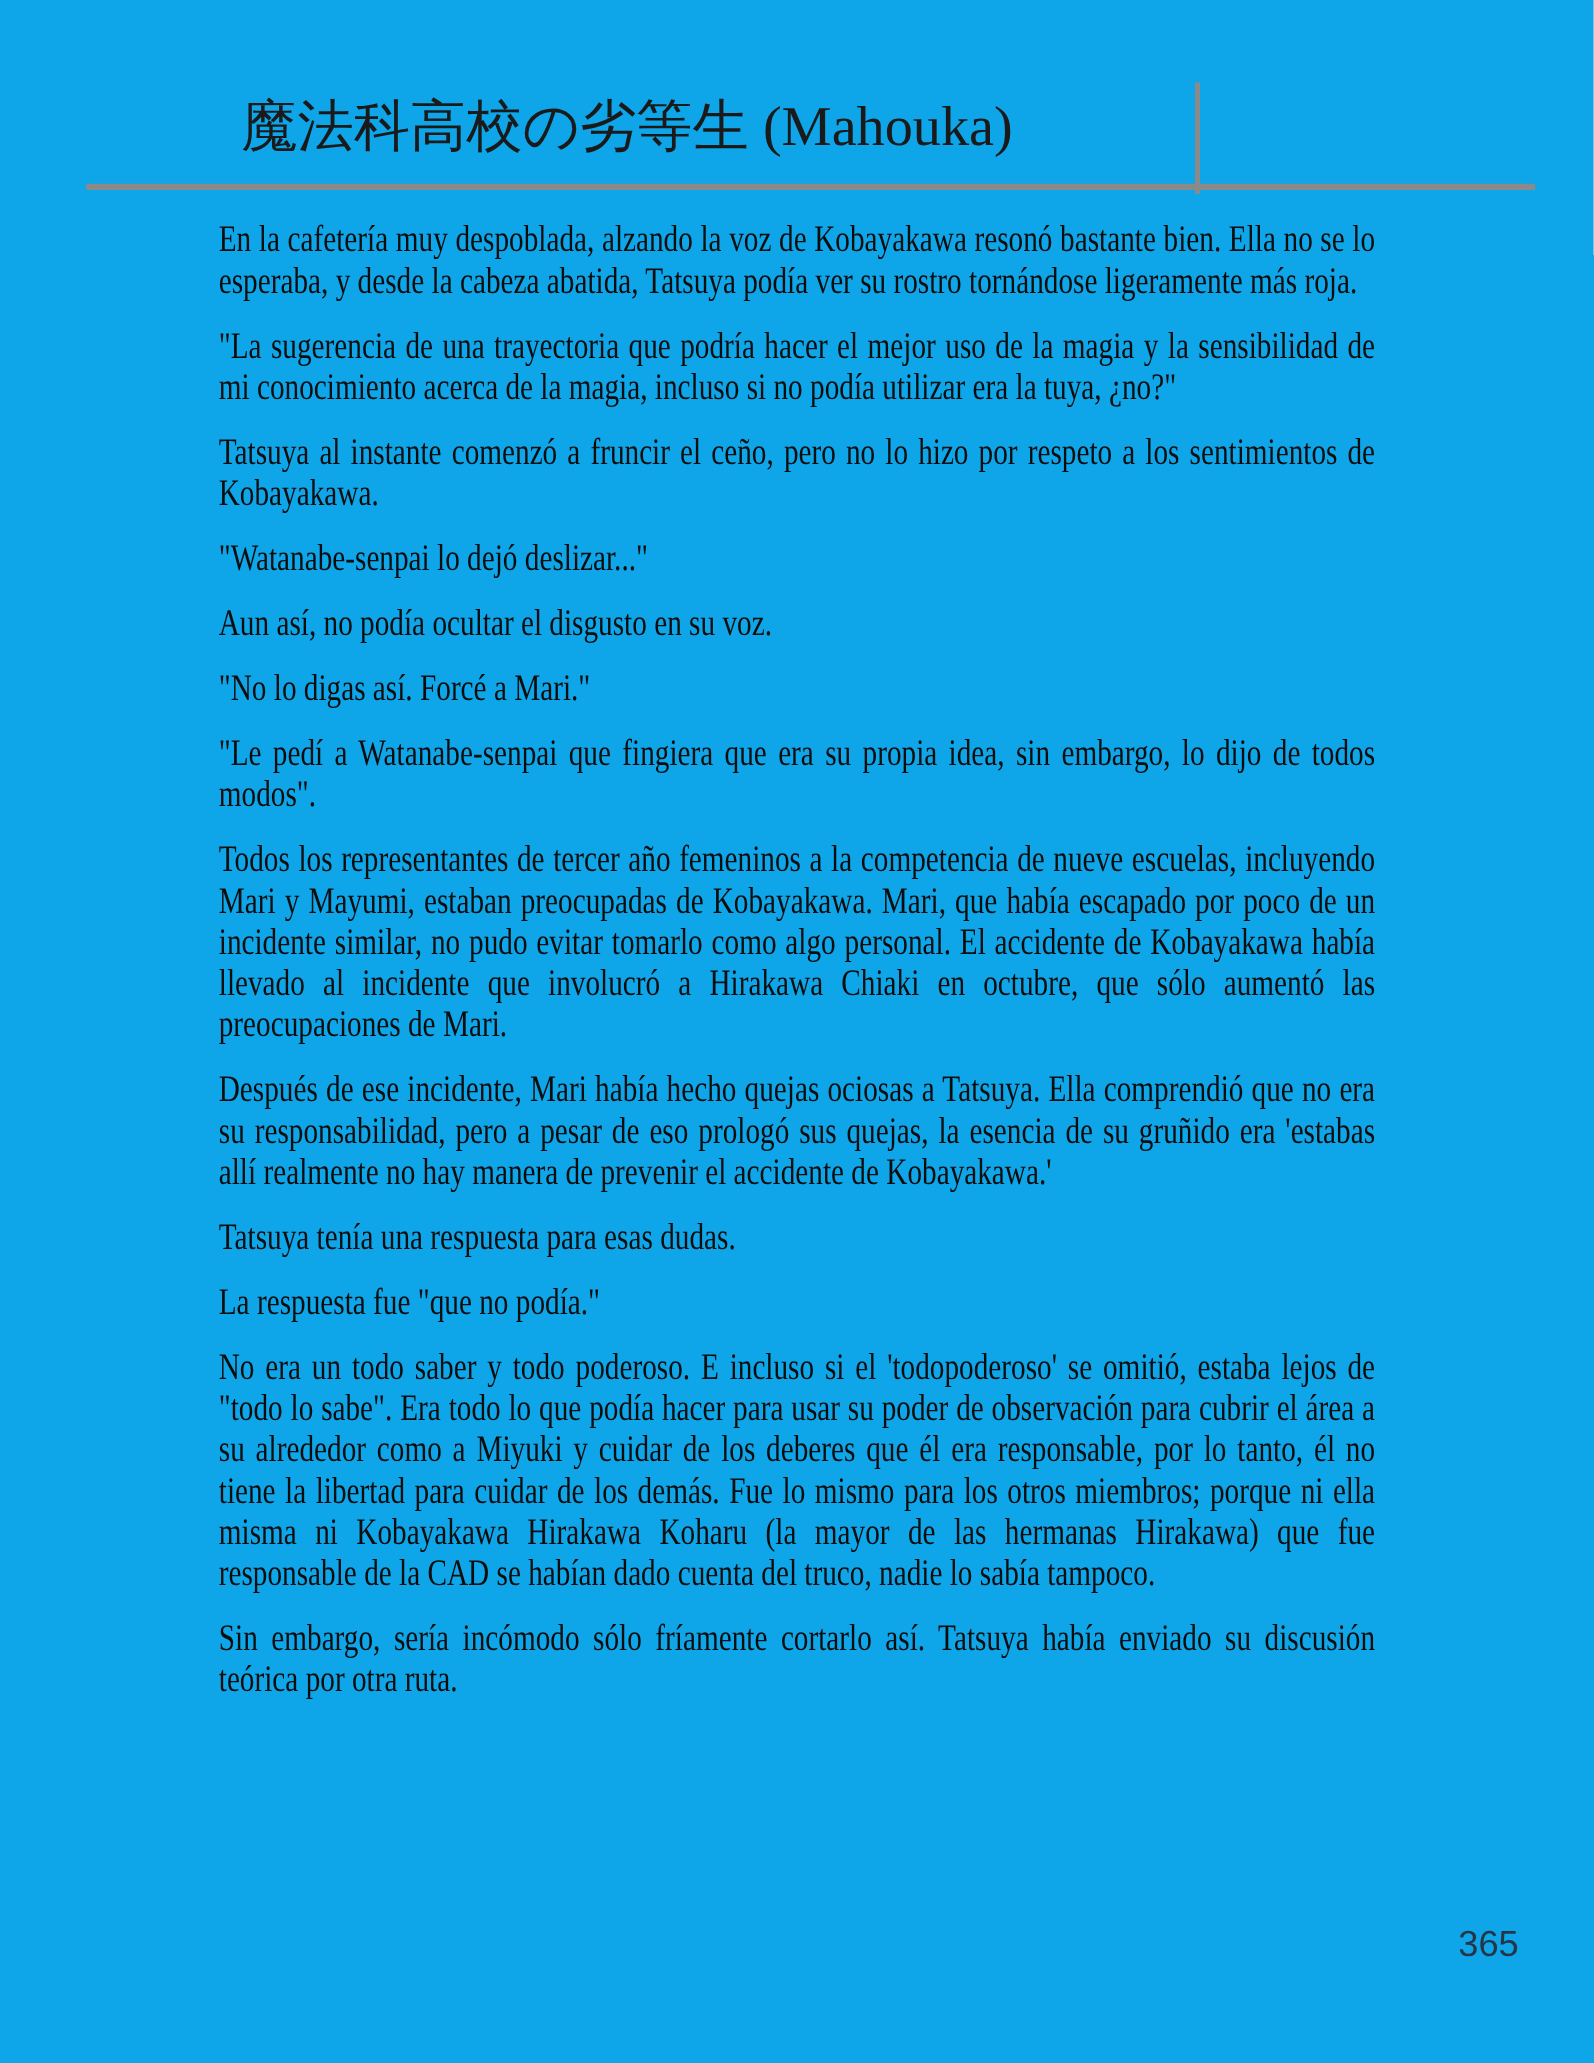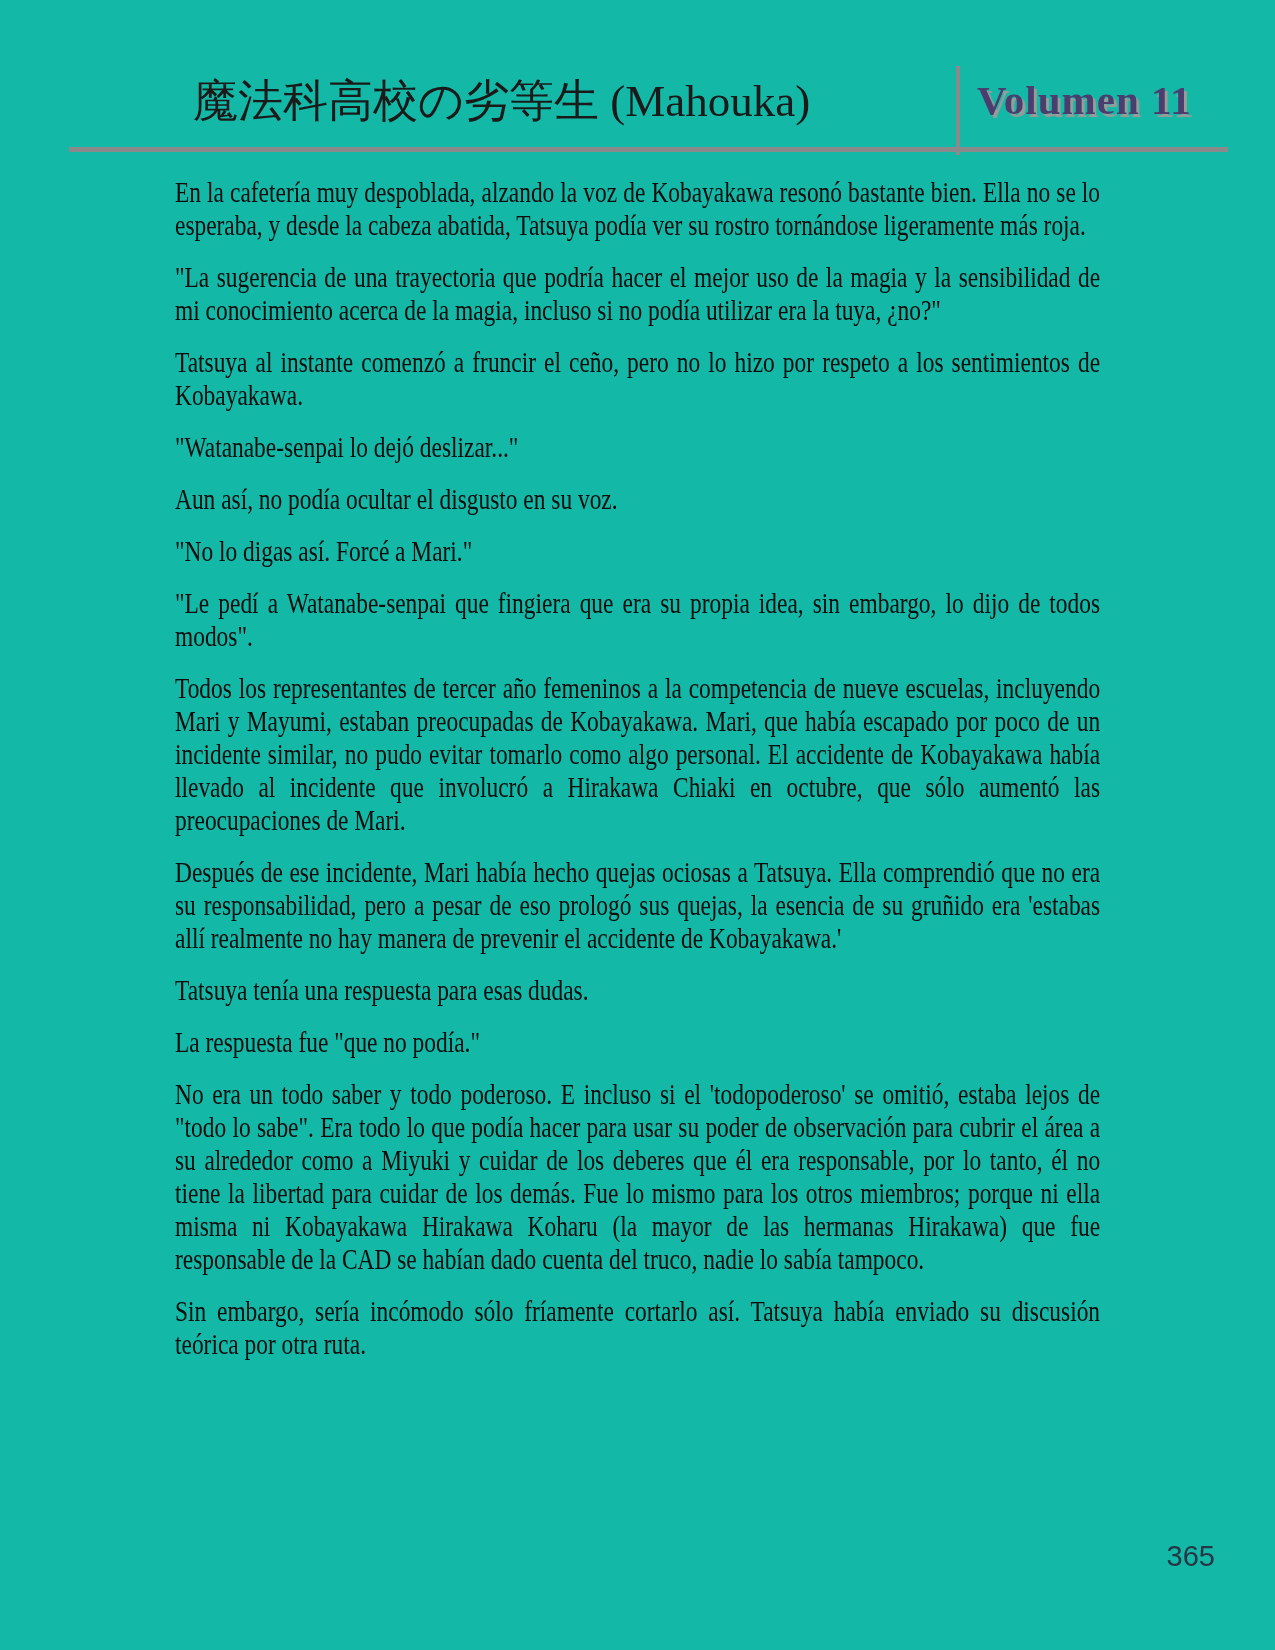--- a/index.html
+++ b/index.html
@@ -4,21 +4,21 @@
 <style>
   html, body {
     margin: 0;
     padding: 0;
     background: #ffffff;
   }
   .page {
     position: relative;
     width: 1275px;
     height: 1650px;
-    background: #14b8a6;
+    background: #0ea5e9;
     overflow: hidden;
     font-family: "Liberation Serif", serif;
   }
   
   .doc-title {
     position: absolute;
     left: 193px;
     top: 72px;
     font-size: 45px;
     line-height: 58px;
@@ -85,21 +85,20 @@
 </style>
 </head>
 <body>
 
 <div class="page">
 
   <div class="doc-title">魔法科高校の劣等生 (Mahouka)</div>
 
   <div class="header-divider"></div>
 
-  <div class="volume-label">Volumen 11</div>
 
   <div class="header-rule"></div>
 
   <div class="content">
       <p class="para">En la cafetería muy despoblada, alzando la voz de Kobayakawa resonó bastante bien. Ella no se lo esperaba, y desde la cabeza abatida, Tatsuya podía ver su rostro tornándose ligeramente más roja.</p>
       <p class="para">"La sugerencia de una trayectoria que podría hacer el mejor uso de la magia y la sensibilidad de mi conocimiento acerca de la magia, incluso si no podía utilizar era la tuya, ¿no?"</p>
       <p class="para">Tatsuya al instante comenzó a fruncir el ceño, pero no lo hizo por respeto a los sentimientos de Kobayakawa.</p>
       <p class="para">"Watanabe-senpai lo dejó deslizar..."</p>
       <p class="para">Aun así, no podía ocultar el disgusto en su voz.</p>
       <p class="para">"No lo digas así. Forcé a Mari."</p>

